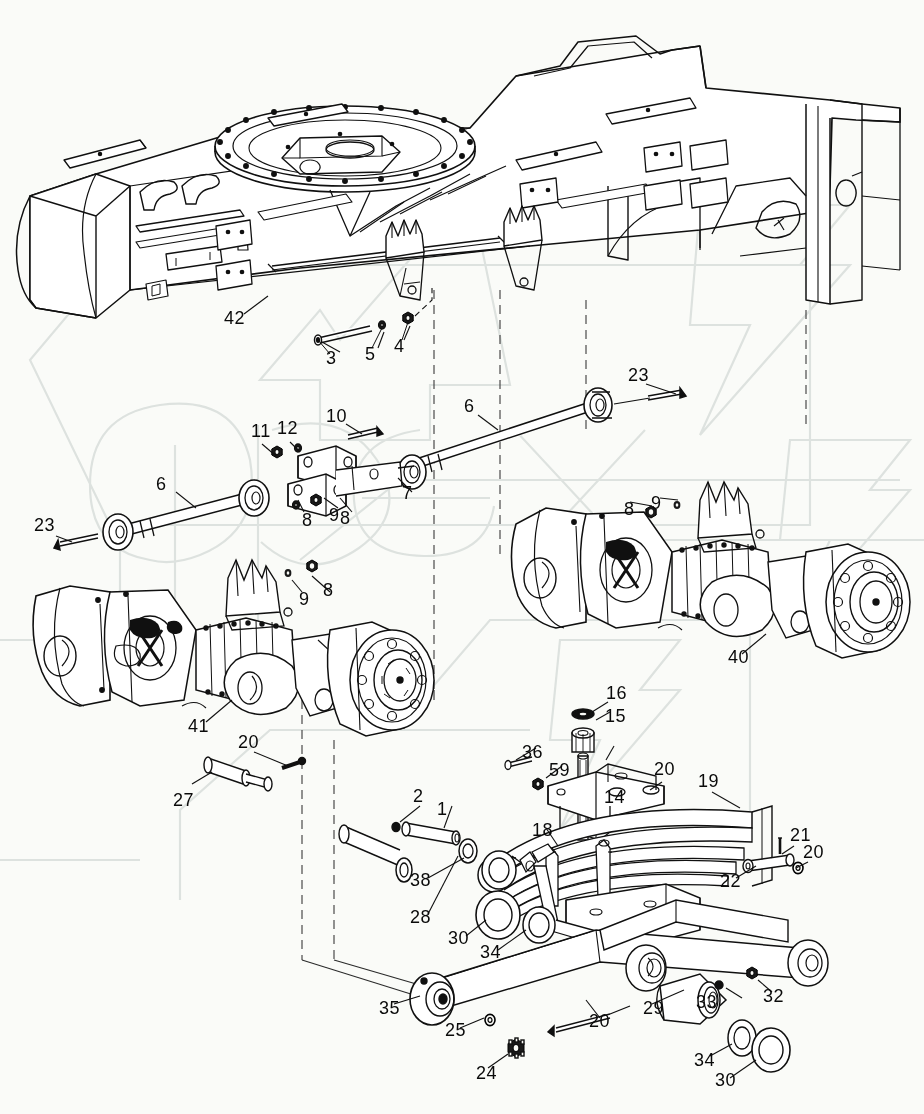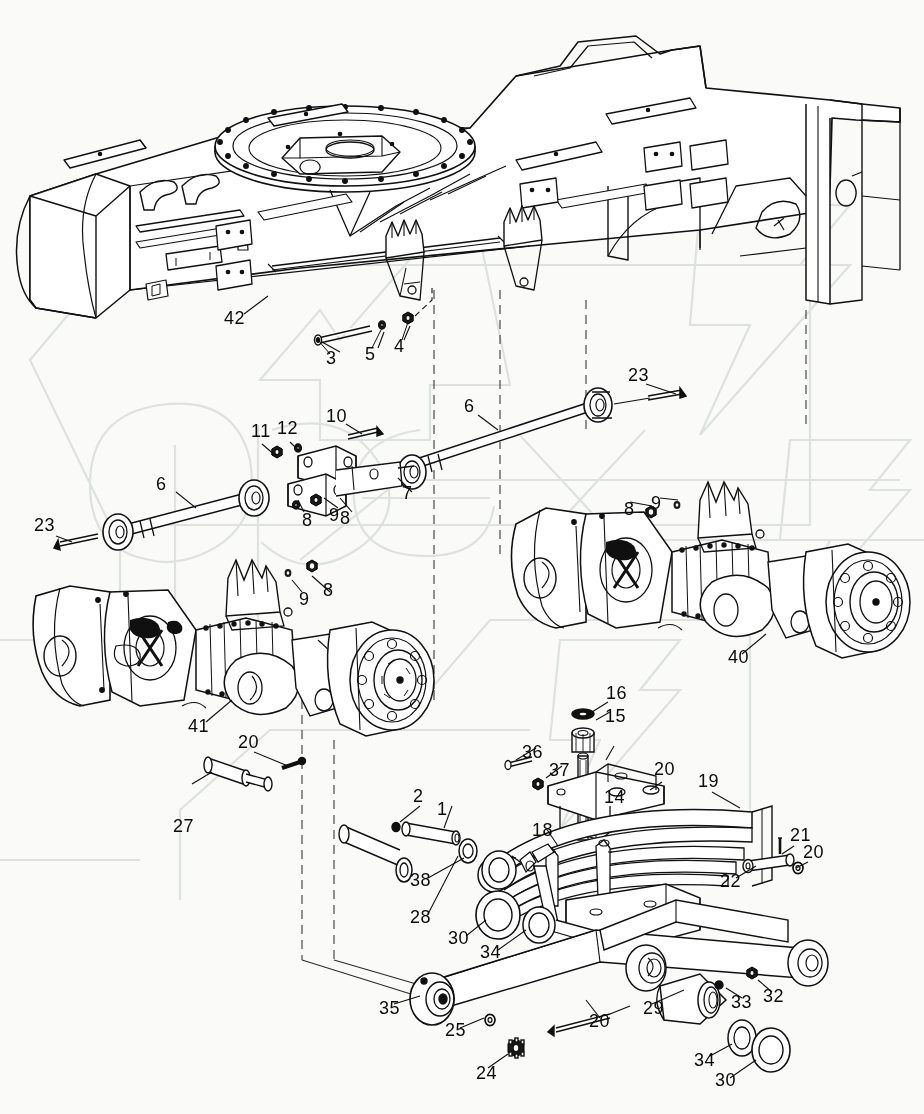--- a/index.html
+++ b/index.html
@@ -703,32 +703,32 @@
   <div class="cal" style="left:532px;top:821px">18</div>
   <div class="cal" style="left:698px;top:772px">19</div>
   <div class="cal" style="left:803px;top:843px">20</div>
   <div class="cal" style="left:790px;top:826px">21</div>
   <div class="cal" style="left:720px;top:872px">22</div>
   <div class="cal" style="left:628px;top:366px">23</div>
   <div class="cal" style="left:34px;top:516px">23</div>
   <div class="cal" style="left:476px;top:1064px">24</div>
   <div class="cal" style="left:445px;top:1021px">25</div>
   <div class="cal" style="left:238px;top:733px">20</div>
-  <div class="cal" style="left:173px;top:817px">27</div>
+  <div class="cal" style="left:173px;top:791px">27</div>
   <div class="cal" style="left:410px;top:908px">28</div>
   <div class="cal" style="left:643px;top:999px">29</div>
   <div class="cal" style="left:448px;top:929px">30</div>
   <div class="cal" style="left:715px;top:1071px">30</div>
   <div class="cal" style="left:589px;top:1012px">20</div>
   <div class="cal" style="left:763px;top:987px">32</div>
-  <div class="cal" style="left:731px;top:993px">33</div>
+  <div class="cal" style="left:696px;top:993px">33</div>
   <div class="cal" style="left:480px;top:943px">34</div>
   <div class="cal" style="left:694px;top:1051px">34</div>
   <div class="cal" style="left:379px;top:999px">35</div>
   <div class="cal" style="left:522px;top:743px">36</div>
-  <div class="cal" style="left:549px;top:761px">37</div>
+  <div class="cal" style="left:549px;top:761px">59</div>
   <div class="cal" style="left:410px;top:871px">38</div>
   <div class="cal" style="left:728px;top:648px">40</div>
   <div class="cal" style="left:188px;top:717px">41</div>
   <div class="cal" style="left:224px;top:309px">42</div>
 </div>
 
 </div>
 
 </body></html>

